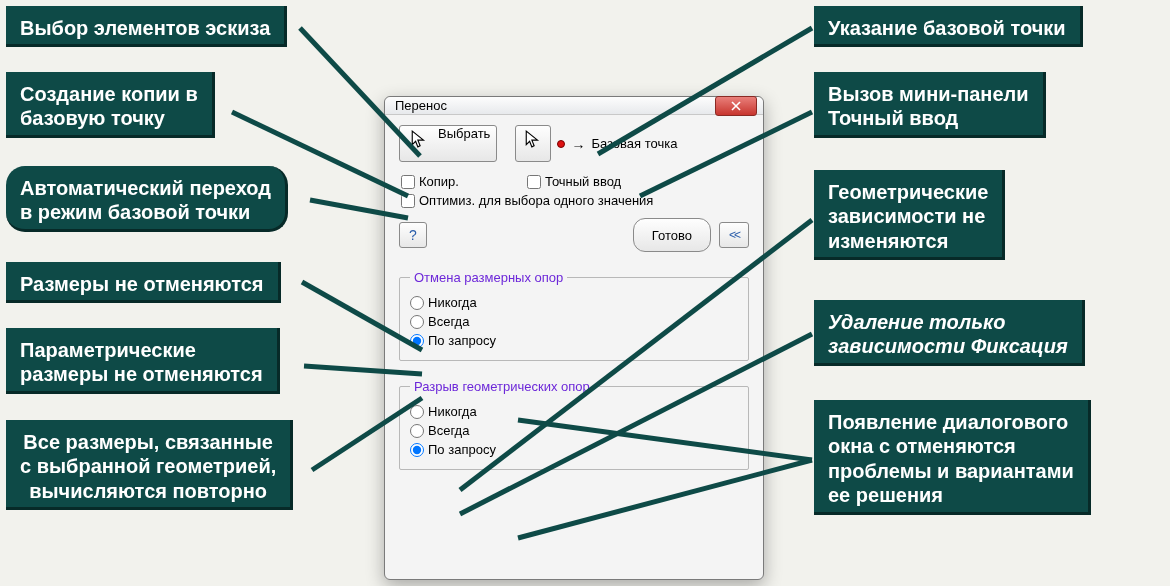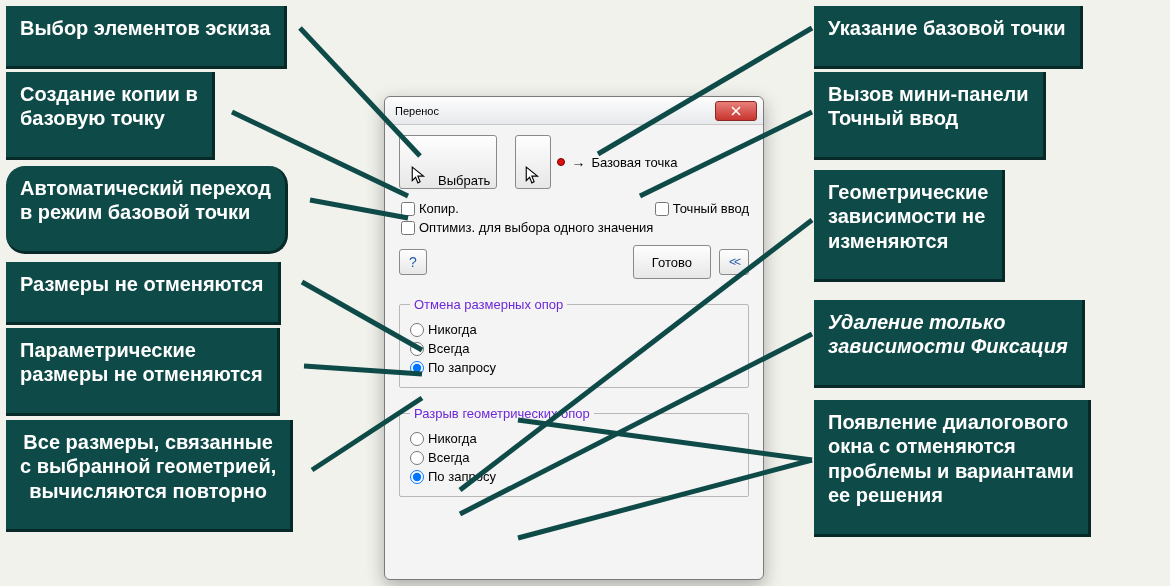--- a/index.html
+++ b/index.html
@@ -11,21 +11,21 @@
     font-family: "Segoe UI", Tahoma, Arial, sans-serif;
     position: relative;
     overflow: hidden;
   }
 
   
   .annot {
     position: absolute;
     background: #0e4a47;
     color: #ffffff;
-    padding: 10px 14px 26px 14px;
+    padding: 10px 14px 4px 14px;
     border-right: 3px solid #072a28;
     border-bottom: 3px solid #072a28;
     font-size: 20px;
     font-weight: 700;
     line-height: 1.22;
     white-space: pre-line;
   }
 
   
   .dialog {
@@ -33,29 +33,29 @@
     left: 384px;
     top: 96px;
     width: 380px;
     height: 484px;
     background: #f4f4f4;
     border: 1px solid #7a7a7a;
     border-radius: 6px;
     box-shadow: 0 6px 18px rgba(0,0,0,0.3);
   }
   .titlebar {
-    height: 28px;
+    height: 18px;
     background: linear-gradient(#fdfdfd, #e7e9ec);
     border-top-left-radius: 6px;
     border-top-right-radius: 6px;
     border-bottom: 1px solid #c8c8c8;
     display: flex;
     align-items: center;
     padding: 0 6px 0 10px;
-    font-size: 11px;
+    font-size: 13px;
     color: #000;
   }
   .title-text { flex: 1; }
   .close-btn {
     width: 42px; height: 20px;
     background: linear-gradient(#e97f7a, #c7352e);
     border: 1px solid #8a2a24;
     border-radius: 3px;
     display: flex; align-items: center; justify-content: center;
     color: #fff; font-size: 11px; font-weight: 700;
@@ -64,56 +64,56 @@
   .close-btn svg { width: 10px; height: 10px; }
 
   .dialog-body {
     padding: 10px 14px 12px 14px;
     font-size: 13px;
     color: #000;
   }
 
   .tool-row { display: flex; gap: 18px; margin-bottom: 12px; }
   .tool-btn {
-    height: 54px;
-    display: inline-flex; align-items: flex-end; gap: 6px;
+    height: 37px;
+    display: inline-flex; align-items: flex-start; gap: 6px;
     background: linear-gradient(#fefefe, #e7e7e7);
     border: 1px solid #8a8a8a;
     border-radius: 3px;
     padding: 0 6px;
     cursor: default;
   }
   .tool-btn .icon-box {
     width: 26px; height: 26px;
     display: flex; align-items: center; justify-content: center;
   }
   .tool-label { font-size: 13px; color: #000; }
 
-  .check-row { margin: 4px 0 4px 2px; display: flex; align-items: center; gap: 27px; justify-content: space-between; }
+  .check-row { margin: 4px 0 4px 2px; display: flex; align-items: center; gap: 18px; }
   .chk { display: inline-flex; align-items: center; gap: 4px; }
   .chk input { width: 14px; height: 14px; margin: 0; }
   .chk label { font-size: 13px; }
 
   .action-row {
     margin-top: 10px;
     display: flex; align-items: center; gap: 8px;
   }
   .help-btn {
     width: 28px; height: 26px;
     background: linear-gradient(#fefefe, #e7e7e7);
     border: 1px solid #8a8a8a; border-radius: 3px;
     display: flex; align-items: center; justify-content: center;
     font-size: 14px; color: #2a5daa;
     cursor: default;
   }
   .spacer { flex: 1; }
   .done-btn {
     height: 26px; padding: 16px 18px;
     background: linear-gradient(#fefefe, #e7e7e7);
-    border: 1px solid #8a8a8a; border-radius: 3px;
+    border: 1px solid #8a8a8a; border-radius: 12px;
     font-size: 13px;
     cursor: default;
     display: inline-flex; align-items: center;
   }
   .chev-btn {
     width: 30px; height: 26px;
     background: linear-gradient(#fefefe, #e7e7e7);
     border: 1px solid #8a8a8a; border-radius: 3px;
     display: flex; align-items: center; justify-content: center;
     color: #2a5daa; font-size: 12px; letter-spacing: -2px;

